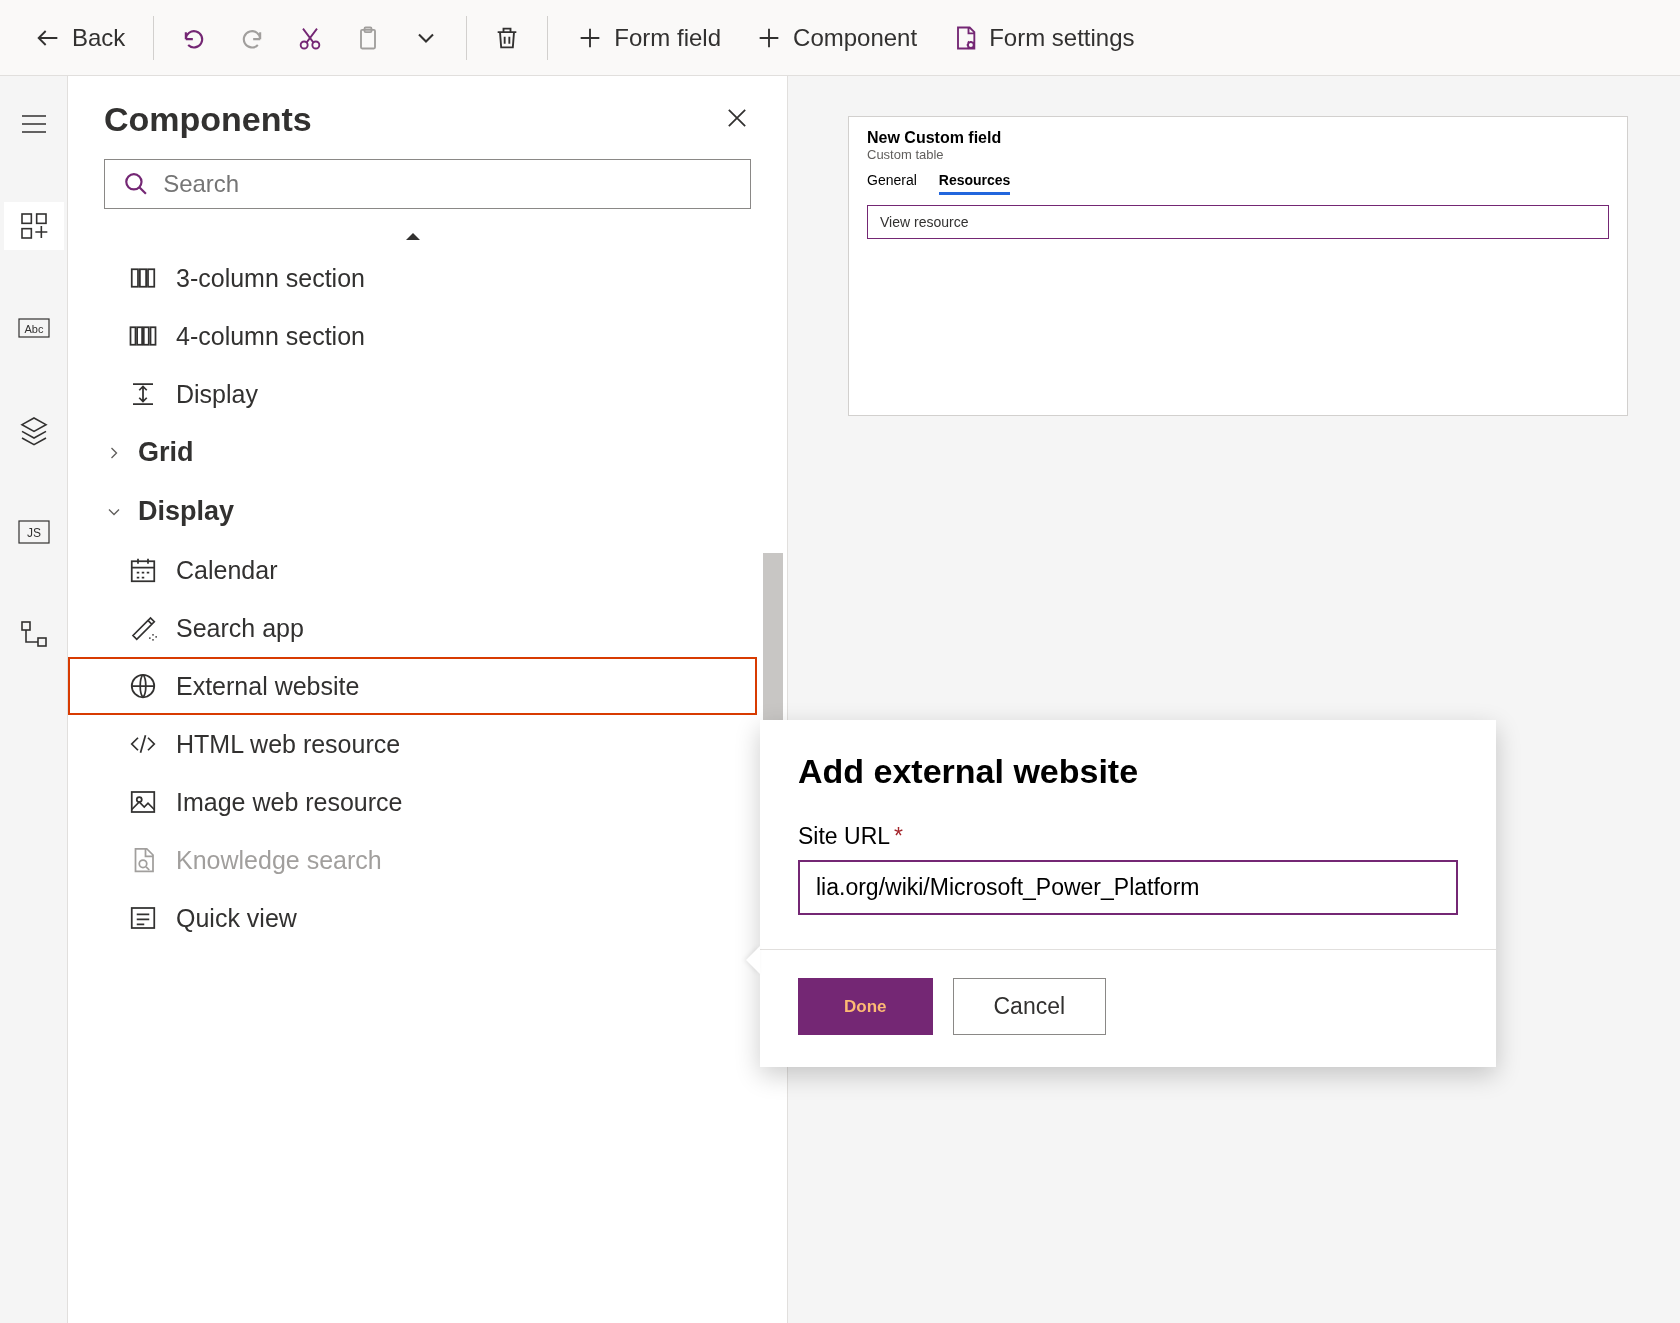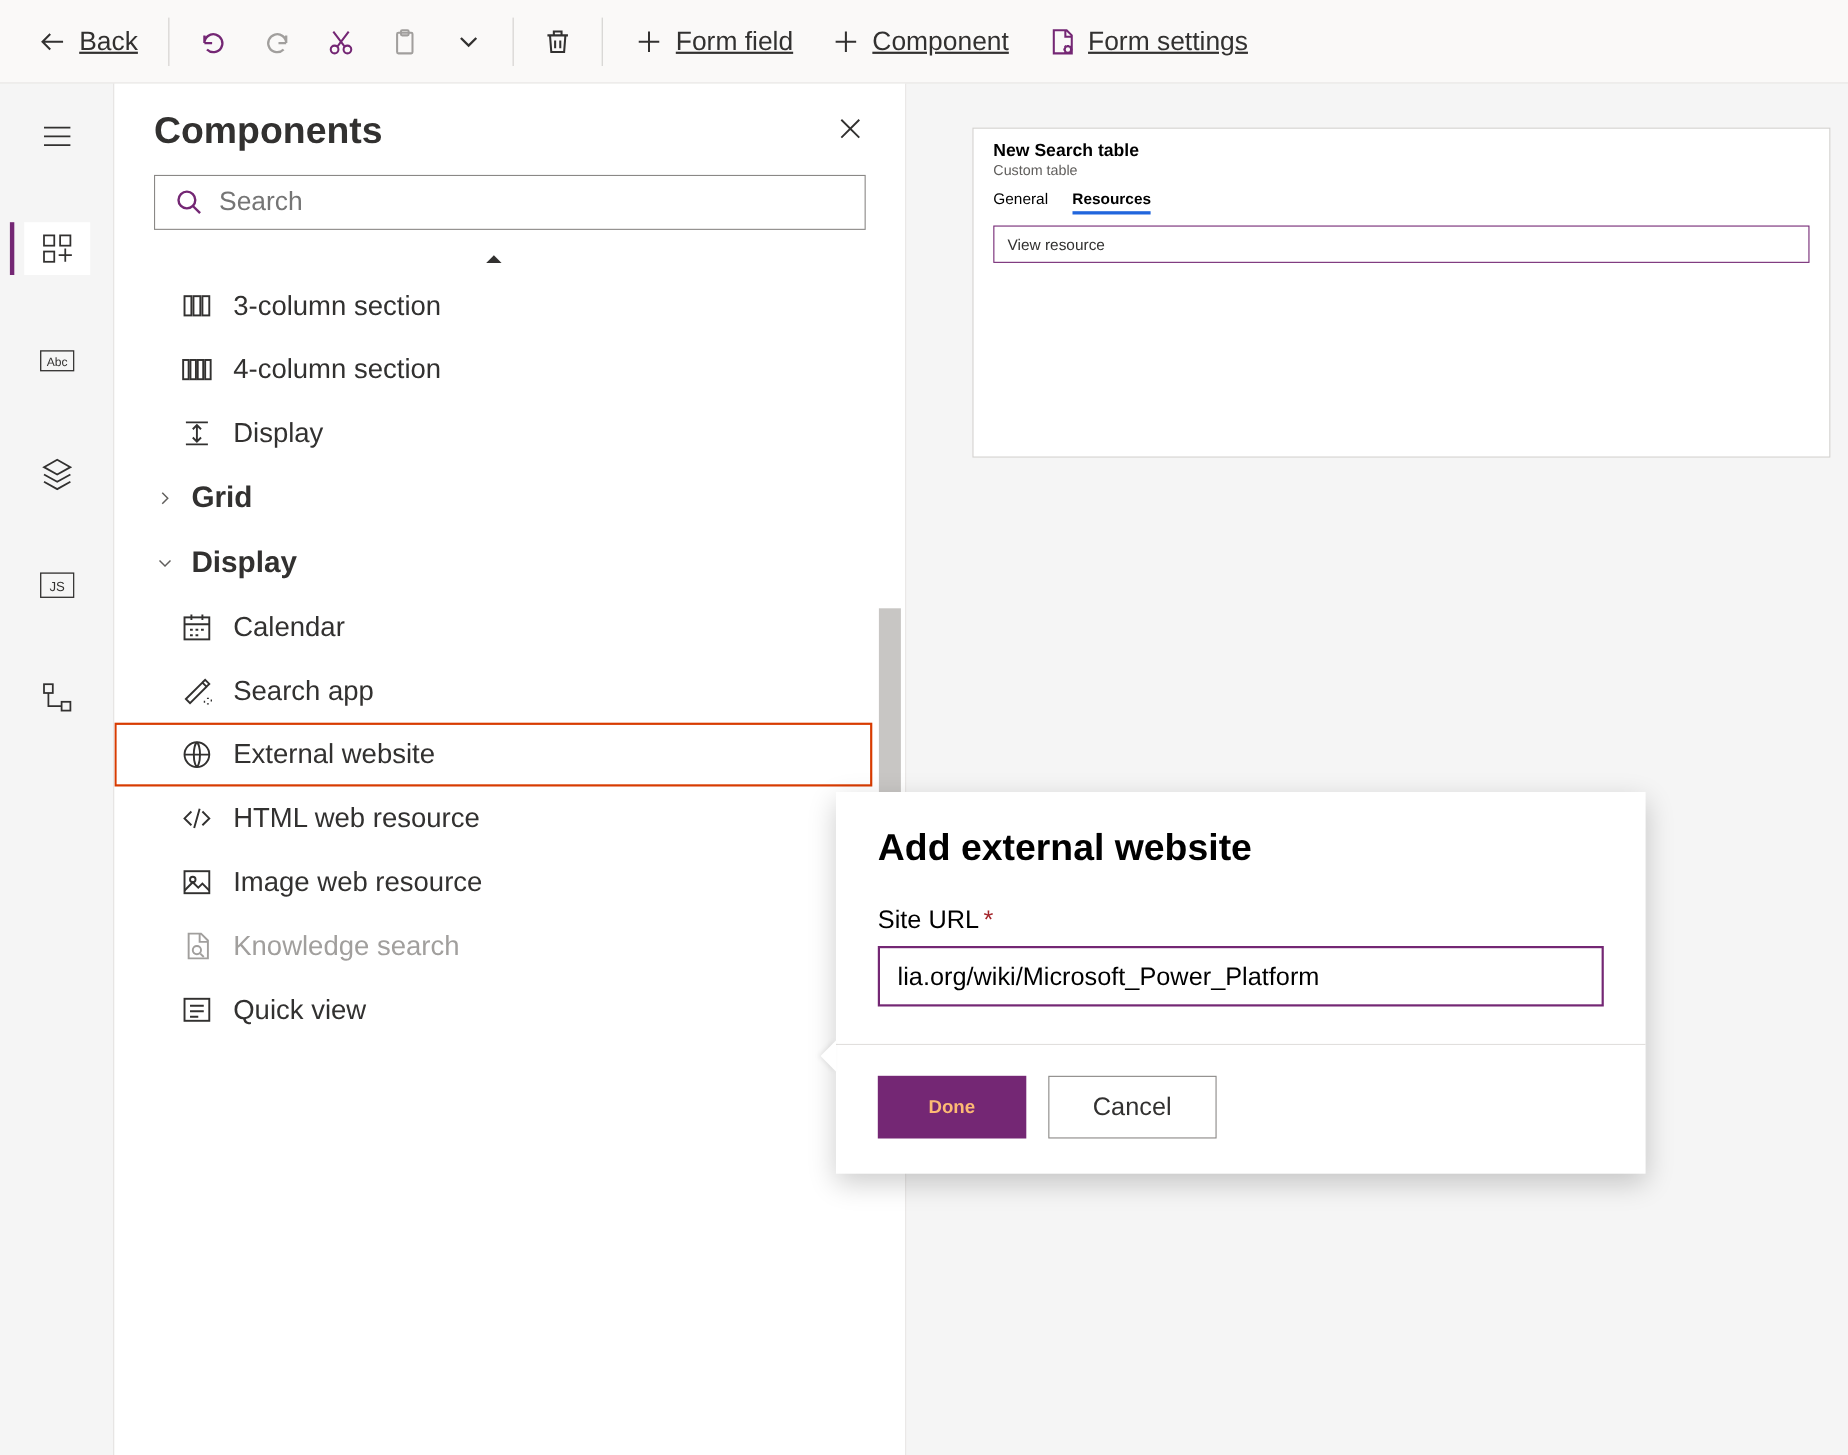--- a/index.html
+++ b/index.html
@@ -12,33 +12,33 @@
   border-bottom: 1px solid #e1dfdd;
   display: flex;
   align-items: center;
   padding: 0 20px;
   gap: 6px;
 }
 .toolbar .btn {
   display: flex; align-items: flex-start; gap: 10px;
   padding: 8px 14px;
   font-size: 24px; color: #323130;
-  cursor: pointer; border-radius: 2px; text-decoration: underline;
+  cursor: pointer; border-radius: 2px;
 }
 .toolbar .icon-only { padding: 8px 12px; }
 .toolbar .divider { width: 1px; height: 44px; background: #d2d0ce; margin: 0 8px; }
 .toolbar svg { width: 28px; height: 28px; display: block; }
 .toolbar .purple svg { stroke: #742774; }
 .toolbar .gray svg { stroke: #a19f9d; }
 .toolbar .dark svg { stroke: #323130; }
 
 
 .body { display: flex; height: calc(100% - 76px); }
 .rail {
-  width: 104px;
+  width: 68px;
   background: #f5f5f5;
   border-right: 1px solid #e1dfdd;
   display: flex; flex-direction: column; align-items: center;
   padding-top: 24px; gap: 54px;
 }
 .rail-item {
   width: 60px; height: 48px;
   display: flex; align-items: center; justify-content: center;
   cursor: pointer; position: relative;
 }
@@ -383,21 +383,21 @@
           </svg>
         <span>Quick view</span>
       </div>
 
       <div class="scrollbar-thumb"></div>
     </div>
   </div>
 
   <div class="canvas">
     <div class="form-preview">
-      <h3>New Search table</h3>
+      <h3>New Custom field</h3>
       <div class="subtitle">Custom table</div>
       <div class="tabs">
         <span>General</span>
         <span class="active">Resources</span>
       </div>
       <div class="section">
         <span>View resource</span>
       </div>
     </div>
   </div>

